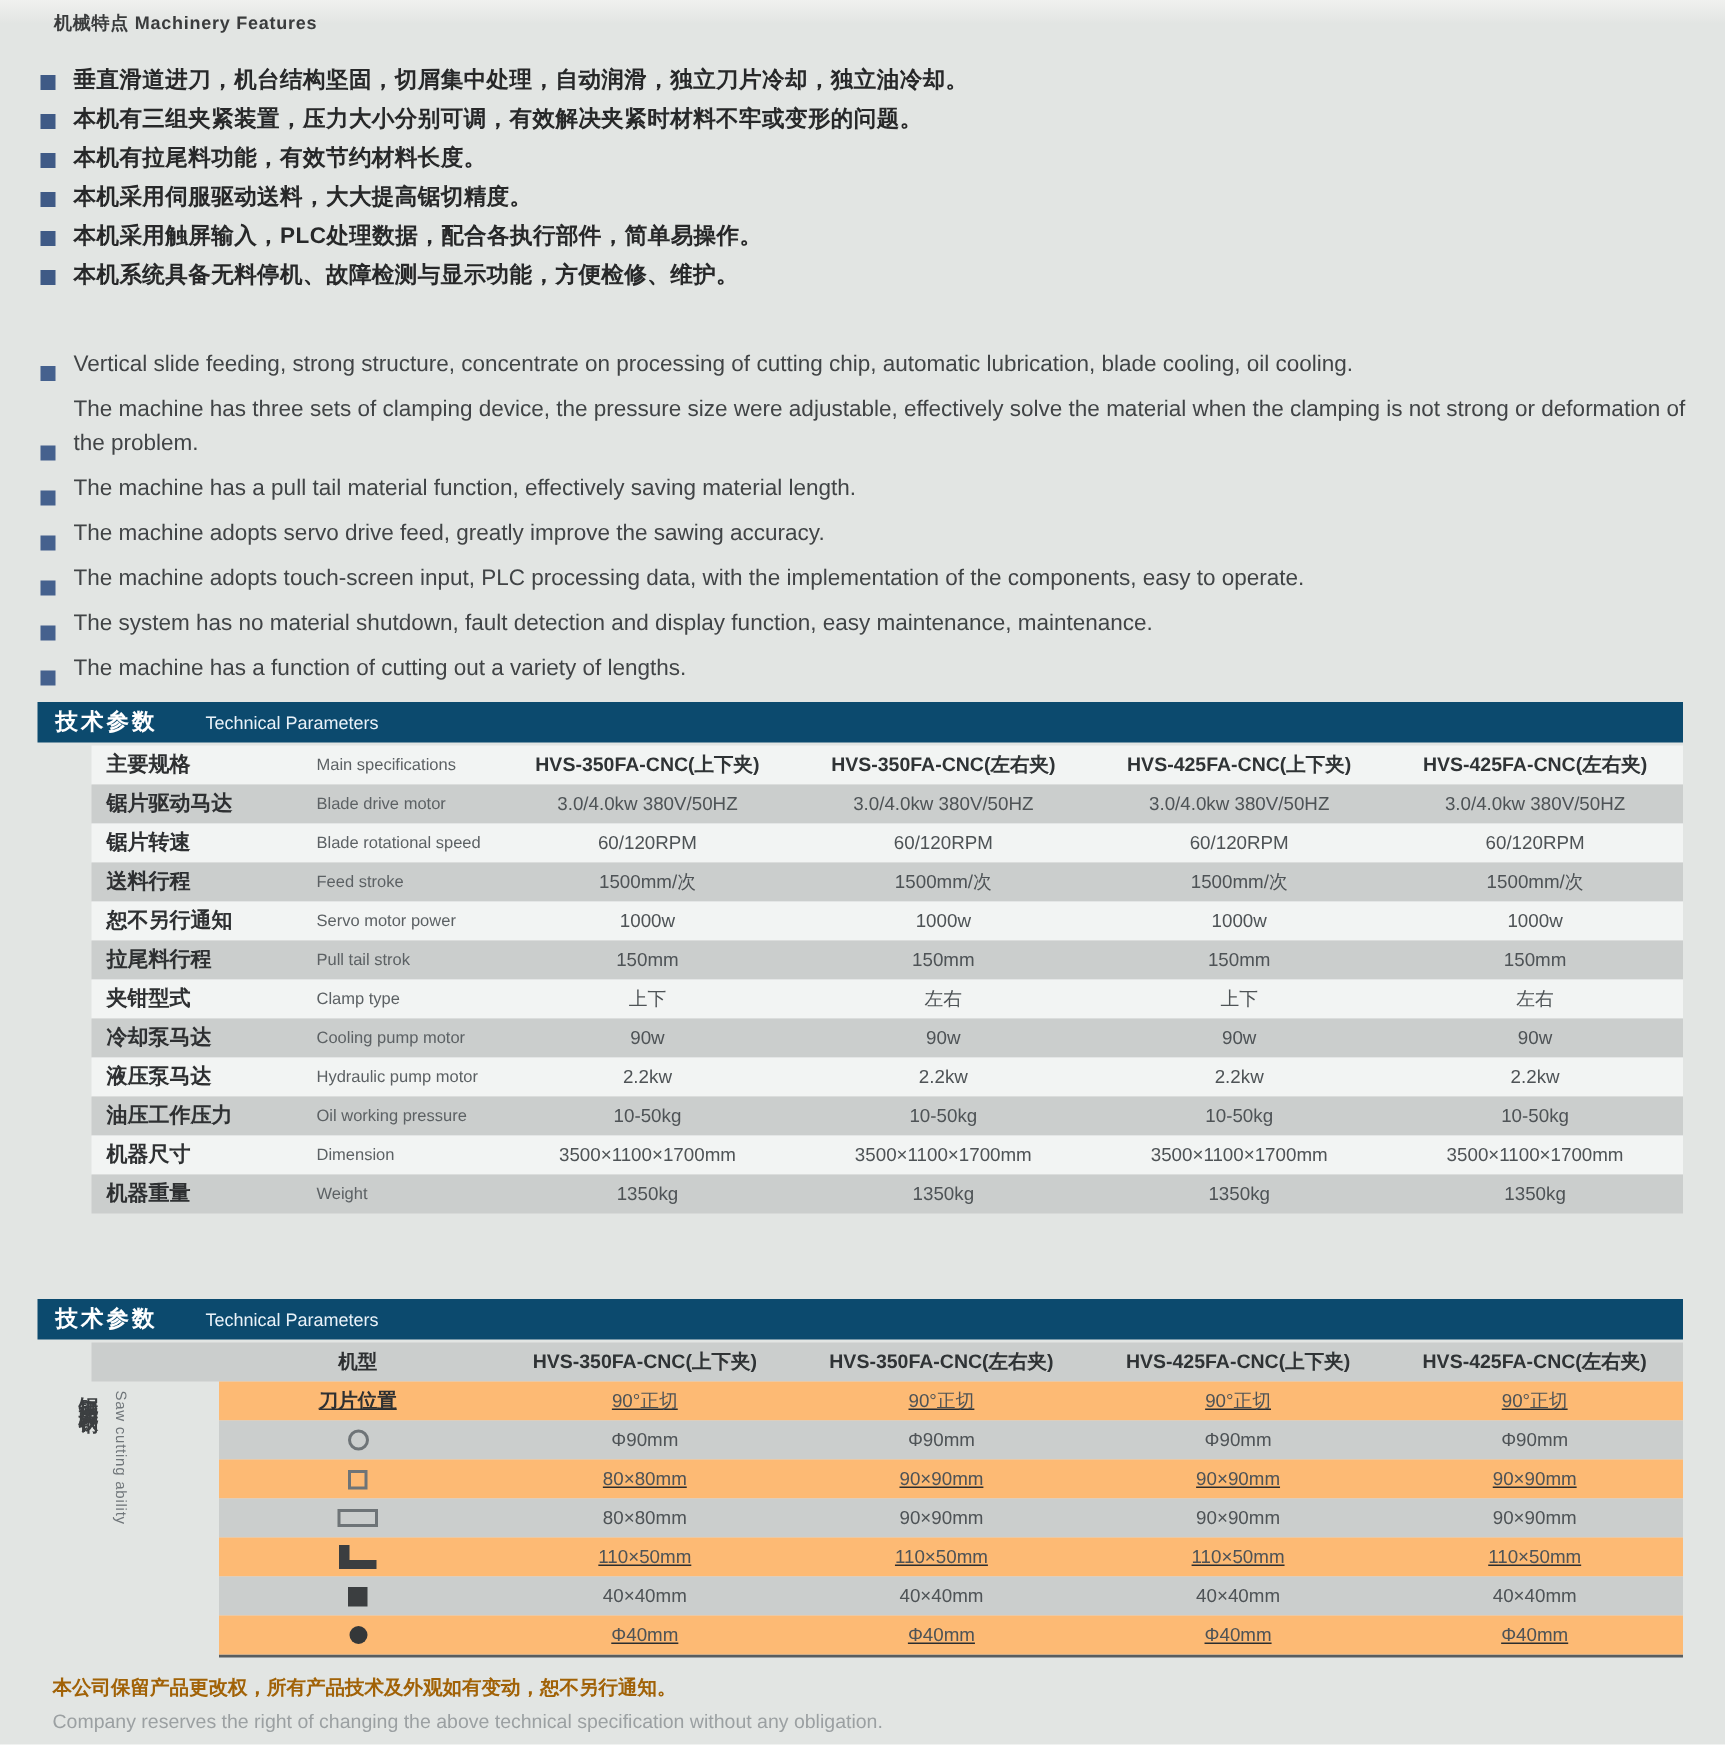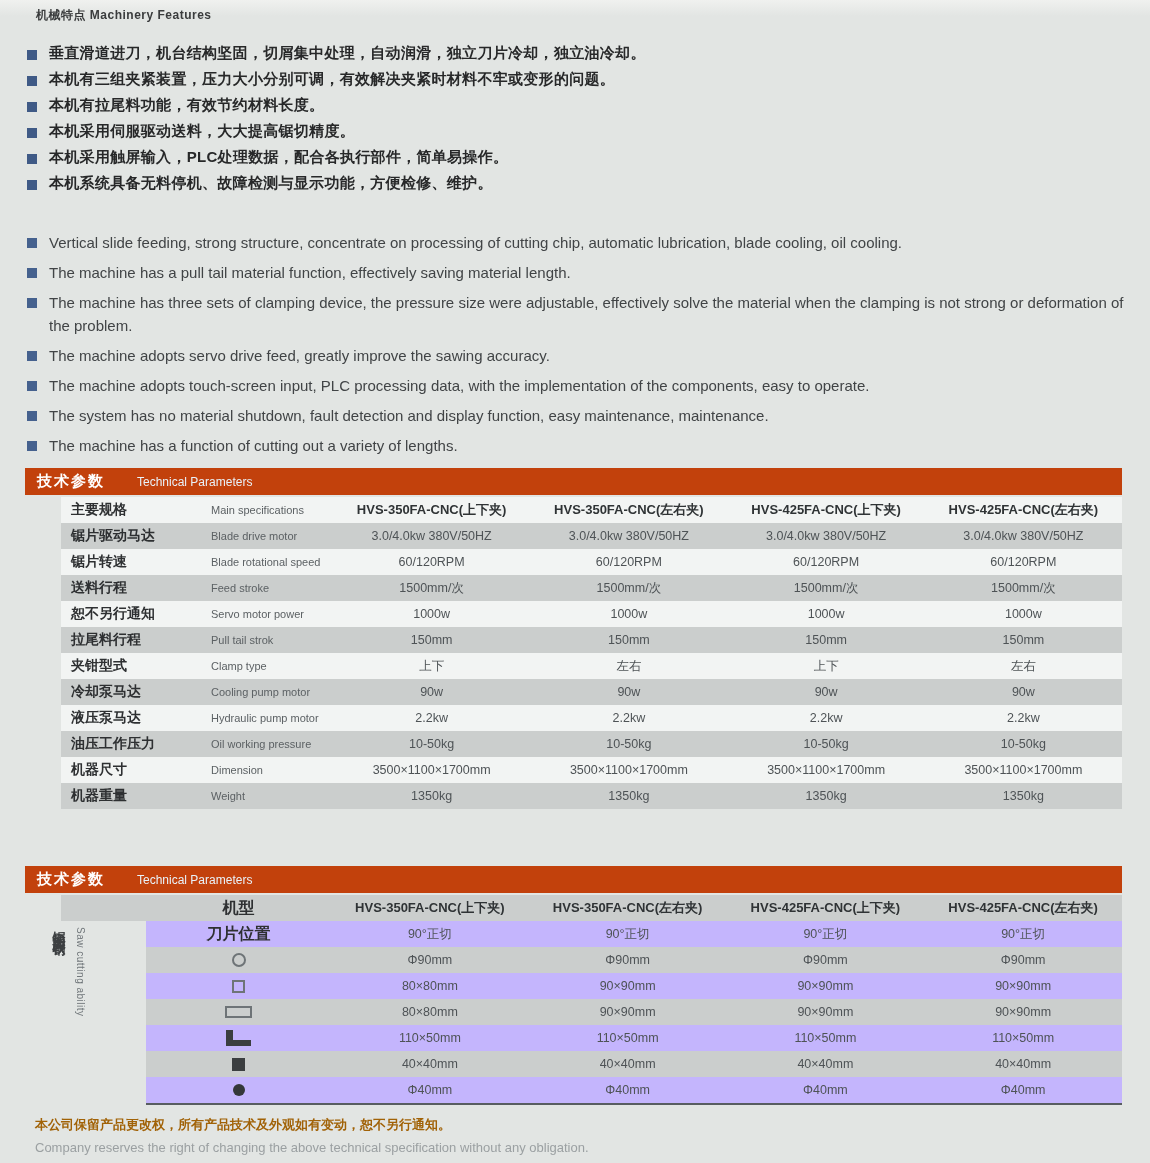--- a/index.html
+++ b/index.html
@@ -8,47 +8,47 @@
     background:linear-gradient(180deg,#f0f1ef 0px,#e2e5e3 16px,#e2e5e3 100%);
     font-family:"Liberation Sans","DejaVu Sans",sans-serif;
     color:#2b2d2e;
   }
   
   .page-title{position:absolute;left:36px;top:7px;font-size:12px;font-weight:600;color:#3a3c3d;letter-spacing:.5px;}
   
   .cn-list{position:absolute;left:27px;top:44px;width:1100px;}
   .cn-item{display:flex;align-items:flex-start;height:26px;font-size:15px;font-weight:600;color:#272829;letter-spacing:.3px;}
   .en-list{position:absolute;left:27px;top:231px;width:1106px;}
-  .en-item{display:flex;align-items:flex-start;line-height:23px;margin-bottom:7px;font-size:15px;color:#414446;}
+  .en-item{display:flex;align-items:flex-end;line-height:23px;margin-bottom:7px;font-size:15px;color:#414446;}
   .bullet{flex:0 0 10px;width:10px;height:10px;background:#3f5a86;margin-right:12px;margin-top:6px;}
   .en-item .bullet{background:#45618e;margin-top:7px;}
   .item-text{flex:1;}
   
-  .band-header{height:27px;background:#c2410c;display:flex;align-items:center;padding-left:12px;box-sizing:border-box;}
+  .band-header{height:27px;background:#0c4a6e;display:flex;align-items:center;padding-left:12px;box-sizing:border-box;}
   .band-cn{color:#ffffff;font-size:15px;font-weight:700;letter-spacing:2px;}
   .band-en{color:#e9f2f9;font-size:12px;margin-left:32px;}
   
   .table1{position:absolute;left:25px;top:468px;width:1097px;}
   .t-body{margin-top:2px;position:relative;padding-left:36px;}
   .t1-row{display:flex;align-items:center;height:26px;font-size:12.5px;color:#4e5356;}
   .t1-row.gray{background:#cbcecd;}
   .t1-row.light{background:#f2f4f3;}
   .c-cn{width:150px;padding-left:10px;box-sizing:border-box;font-size:14px;font-weight:600;color:#2e3032;}
   .c-en{width:122px;font-size:11px;color:#5c6164;}
   .c-val{flex:1;text-align:center;}
   .spec-row .c-val{font-size:13px;font-weight:600;color:#2f3335;}
   
   .table2{position:absolute;left:25px;top:866px;width:1097px;}
   .t2-row{display:flex;height:26px;}
   .t2-spacer{width:85px;}
   .t2-band{flex:1;display:flex;align-items:center;}
   .t2-row.gray .t2-band{background:#cbcecd;}
-  .t2-row.light .t2-band{background:#c4b5fd;}
+  .t2-row.light .t2-band{background:#fdba74;text-decoration:underline;}
   .t2-row.full .t2-spacer{background:#cbcecd;}
-  .t2-sym{width:185px;display:flex;justify-content:center;align-items:center;font-size:16px;font-weight:600;color:#2e3032;text-align:right;}
+  .t2-sym{width:185px;display:flex;justify-content:center;align-items:center;font-size:13px;font-weight:600;color:#2e3032;text-align:right;}
   .t2-val{flex:1;text-align:center;font-size:12.5px;color:#4e5356;}
   .model-row .t2-val{font-size:13px;font-weight:600;color:#2f3335;}
   .t2-rule{margin-left:85px;height:2px;background:#585d60;}
   .t2-side{position:absolute;left:0;top:26px;width:85px;height:182px;display:flex;justify-content:center;gap:7px;}
   .v-cn{writing-mode:vertical-rl;font-size:13px;font-weight:600;color:#3c3f41;letter-spacing:2px;}
   .v-en{writing-mode:vertical-rl;font-size:10px;color:#70767a;letter-spacing:.5px;padding-top:6px;}
   
   .sym{display:inline-block;box-sizing:border-box;}
   .sym-circle-outline{width:14px;height:14px;border:2px solid #6e7477;border-radius:50%;}
   .sym-square-outline{width:13px;height:13px;border:2px solid #6e7477;}
@@ -93,25 +93,25 @@
     </div>
 </div>
 
 <div class="en-list">
   <div class="en-item">
       <span class="bullet"></span>
       <span class="item-text">Vertical slide feeding, strong structure, concentrate on processing of cutting chip, automatic lubrication, blade cooling, oil cooling.</span>
     </div>
   <div class="en-item">
       <span class="bullet"></span>
+      <span class="item-text">The machine has three sets of clamping device, the pressure size were adjustable, effectively solve the material when the clamping is not strong or deformation of the problem.</span>
+    </div>
+  <div class="en-item">
+      <span class="bullet"></span>
       <span class="item-text">The machine has a pull tail material function, effectively saving material length.</span>
-    </div>
-  <div class="en-item">
-      <span class="bullet"></span>
-      <span class="item-text">The machine has three sets of clamping device, the pressure size were adjustable, effectively solve the material when the clamping is not strong or deformation of the problem.</span>
     </div>
   <div class="en-item">
       <span class="bullet"></span>
       <span class="item-text">The machine adopts servo drive feed, greatly improve the sawing accuracy.</span>
     </div>
   <div class="en-item">
       <span class="bullet"></span>
       <span class="item-text">The machine adopts touch-screen input, PLC processing data, with the implementation of the components, easy to operate.</span>
     </div>
   <div class="en-item">

